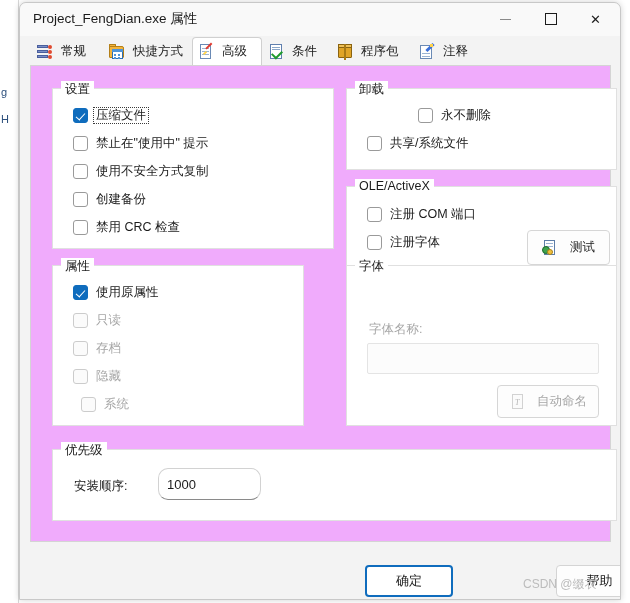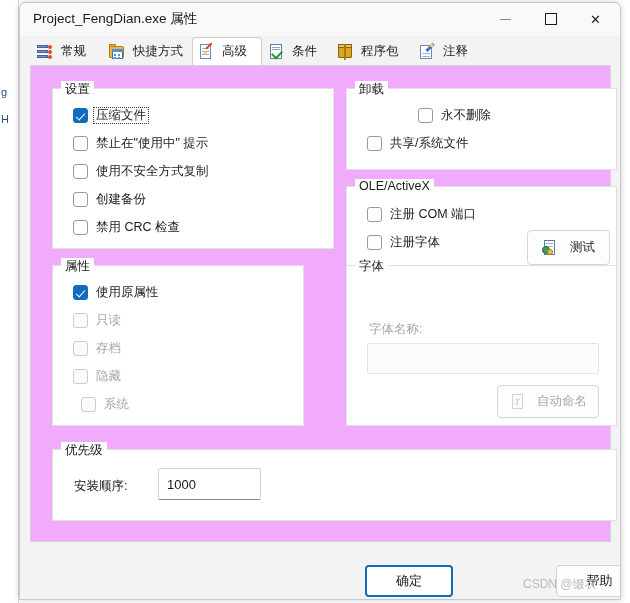--- a/index.html
+++ b/index.html
@@ -533,21 +533,21 @@
         </span>
         <span>自动命名</span>
       </div>
     </div>
 
     <div class="group" style="left:21px;top:383px;width:565px;height:72px;">
       <span class="legend">优先级</span>
 
       <span class="flabel" style="left:21px;top:28px;">安装顺序:</span>
 
-      <div class="tinput" style="left:105px;top:18px;width:103px;height:32px;">
+      <div class="tinput" style="left:105px;top:18px;width:103px;height:32px;border-radius:10px;">
         <span>1000</span>
       </div>
     </div>
 
   </div>
 
   <div class="dbtn default" style="left:345px;top:562px;width:88px;">
     <span>确定</span>
   </div>
   <div class="dbtn" style="left:536px;top:562px;width:87px;">

